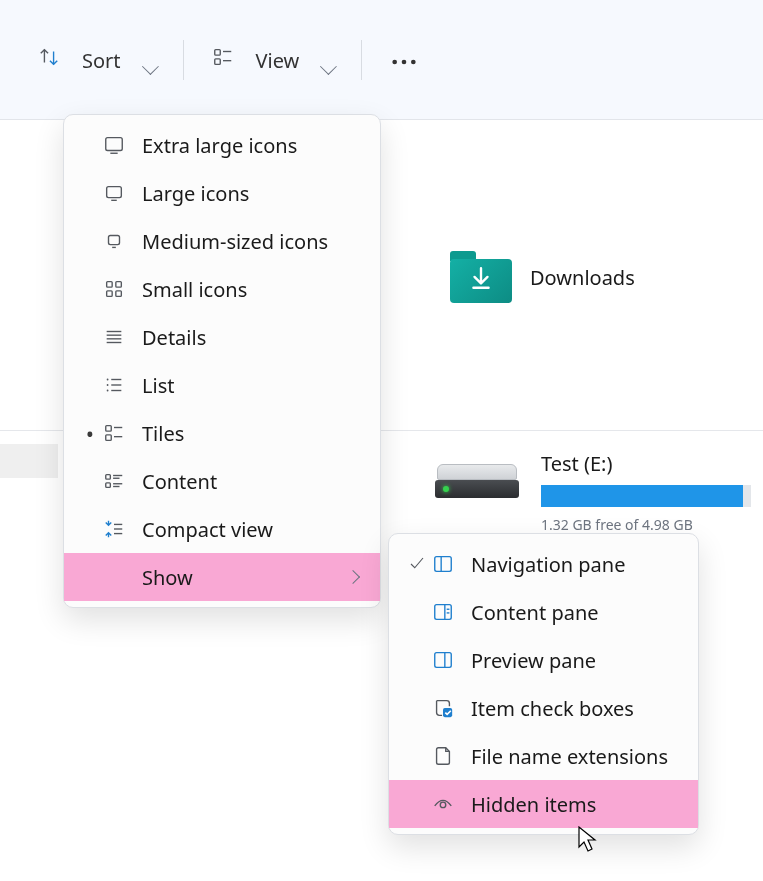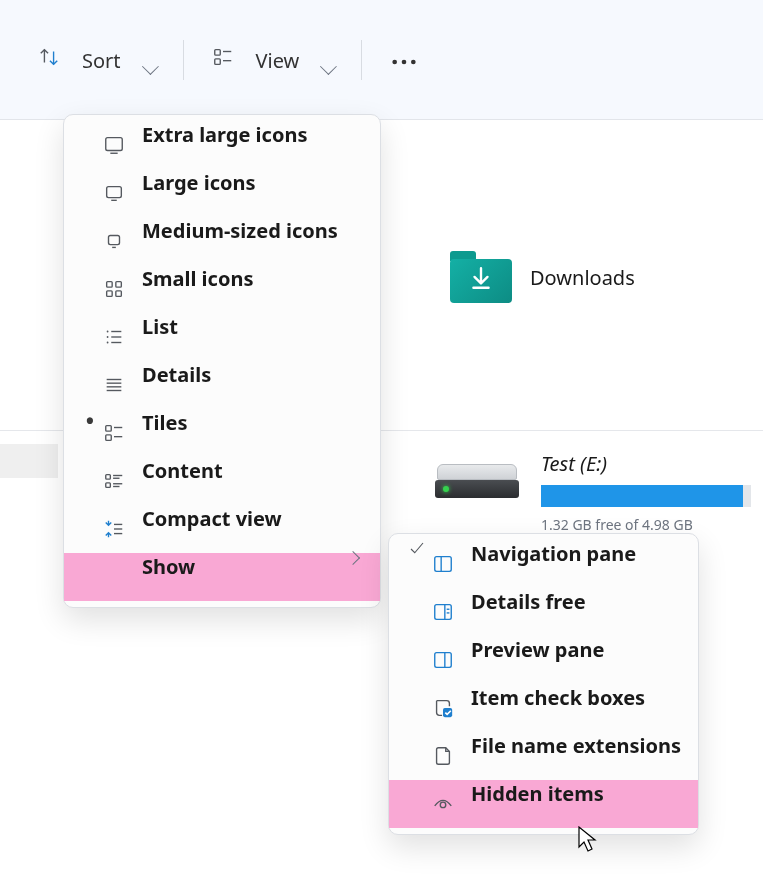--- a/index.html
+++ b/index.html
@@ -107,21 +107,21 @@
     position: absolute; bottom: 0; left: 0; right: 0; height: 18px;
     background: linear-gradient(#4a4d51,#2b2d30);
     border-radius: 3px;
   }
   .drive-img .led {
     position: absolute; bottom: 6px; left: 8px;
     width: 6px; height: 6px; border-radius: 50%;
     background: #35d24e; box-shadow: 0 0 4px #35d24e;
   }
   .drive-info { min-width: 210px; }
-  .drive-name { font-size: 20px; margin-bottom: 8px; font-style: italic; }
+  .drive-name { font-size: 20px; margin-bottom: 8px; }
   .drive-bar {
     width: 210px; height: 22px;
     background: #e3e6ea; position: relative;
   }
   .drive-bar-fill {
     position: absolute; top: 0; left: 0; bottom: 0;
     background: #1f95e8;
   }
   .drive-free {
     margin-top: 8px; font-size: 14px; color: #6e7580;
@@ -139,25 +139,25 @@
   .menu-main {
     left: 63px; top: 114px;
     width: 318px;
   }
   .menu-sub {
     left: 388px; top: 533px;
     width: 311px;
   }
   .menu-item {
     display: flex;
+    align-items: center;
     height: 48px;
     padding: 0 16px 0 16px;
     cursor: pointer;
     position: relative;
-    font-weight: bold;
   }
   .menu-item:hover, .menu-item.hover {
     background: #f9a8d4;
   }
   .menu-item .dot {
     width: 20px; text-align: center;
     color: #3a3a3a; font-size: 22px; line-height: 1;
   }
   .menu-item .ico {
     width: 28px; display: flex; justify-content: center; align-items: center;
@@ -300,43 +300,43 @@
         <rect class="stroke-g" x="4" y="14" width="6" height="6" rx="1"></rect>
           <rect class="stroke-g" x="14" y="14" width="6" height="6" rx="1"></rect>
       </svg>
     </span>
     <span class="label">Small icons</span>
   </div>
   <div class="menu-item">
     <span class="dot"></span>
     <span class="ico">
       <svg viewBox="0 0 24 24">
+        <line class="stroke-g" x1="4" y1="6" x2="20" y2="6"></line>
+          <line class="stroke-g" x1="4" y1="10" x2="20" y2="10"></line>
+        <line class="stroke-g" x1="4" y1="14" x2="20" y2="14"></line>
+          <line class="stroke-g" x1="4" y1="18" x2="20" y2="18"></line>
+      </svg>
+    </span>
+    <span class="label">Details</span>
+  </div>
+  <div class="menu-item">
+    <span class="dot"></span>
+    <span class="ico">
+      <svg viewBox="0 0 24 24">
         <circle cx="5" cy="6" r="1" fill="#55595f"></circle>
           <line class="stroke-g" x1="9" y1="6" x2="20" y2="6"></line>
         <circle cx="5" cy="12" r="1" fill="#55595f"></circle>
           <line class="stroke-g" x1="9" y1="12" x2="20" y2="12"></line>
         <circle cx="5" cy="18" r="1" fill="#55595f"></circle>
           <line class="stroke-g" x1="9" y1="18" x2="20" y2="18"></line>
       </svg>
     </span>
     <span class="label">List</span>
   </div>
   <div class="menu-item">
-    <span class="dot"></span>
-    <span class="ico">
-      <svg viewBox="0 0 24 24">
-        <line class="stroke-g" x1="4" y1="6" x2="20" y2="6"></line>
-          <line class="stroke-g" x1="4" y1="10" x2="20" y2="10"></line>
-        <line class="stroke-g" x1="4" y1="14" x2="20" y2="14"></line>
-          <line class="stroke-g" x1="4" y1="18" x2="20" y2="18"></line>
-      </svg>
-    </span>
-    <span class="label">Details</span>
-  </div>
-  <div class="menu-item">
     <span class="dot">•</span>
     <span class="ico">
       <svg viewBox="0 0 24 24">
         <rect class="stroke-g" x="3" y="4" width="6" height="6" rx="1"></rect>
           <line class="stroke-g" x1="12" y1="6" x2="21" y2="6"></line>
         <rect class="stroke-g" x="3" y="14" width="6" height="6" rx="1"></rect>
           <line class="stroke-g" x1="12" y1="16" x2="21" y2="16"></line>
       </svg>
     </span>
     <span class="label">Tiles</span>
@@ -394,21 +394,21 @@
   <div class="menu-item">
     <span class="check"></span>
     <span class="ico">
       <svg viewBox="0 0 24 24">
           <rect class="stroke-b" x="3" y="4" width="18" height="16" rx="2"></rect>
           <line class="stroke-b" x1="14" y1="4" x2="14" y2="20"></line>
           <line class="stroke-b" x1="16" y1="9" x2="19" y2="9"></line>
           <line class="stroke-b" x1="16" y1="13" x2="19" y2="13"></line>
         </svg>
     </span>
-    <span class="label">Details free</span>
+    <span class="label">Content pane</span>
   </div>
   <div class="menu-item">
     <span class="check"></span>
     <span class="ico">
       <svg viewBox="0 0 24 24">
           <rect class="stroke-b" x="3" y="4" width="18" height="16" rx="2"></rect>
           <line class="stroke-b" x1="14" y1="4" x2="14" y2="20"></line>
         </svg>
     </span>
     <span class="label">Preview pane</span>

